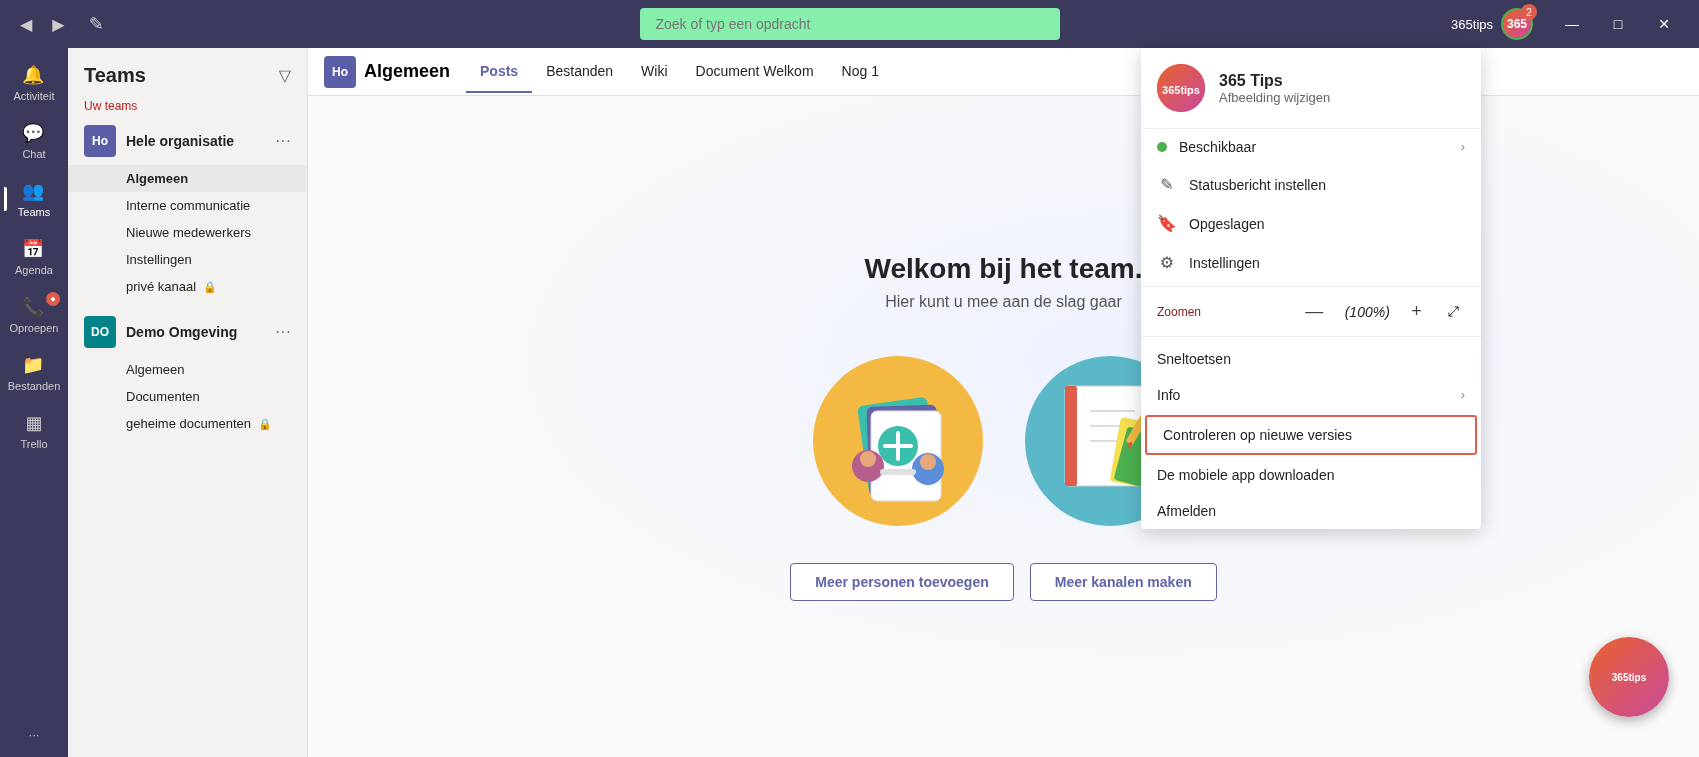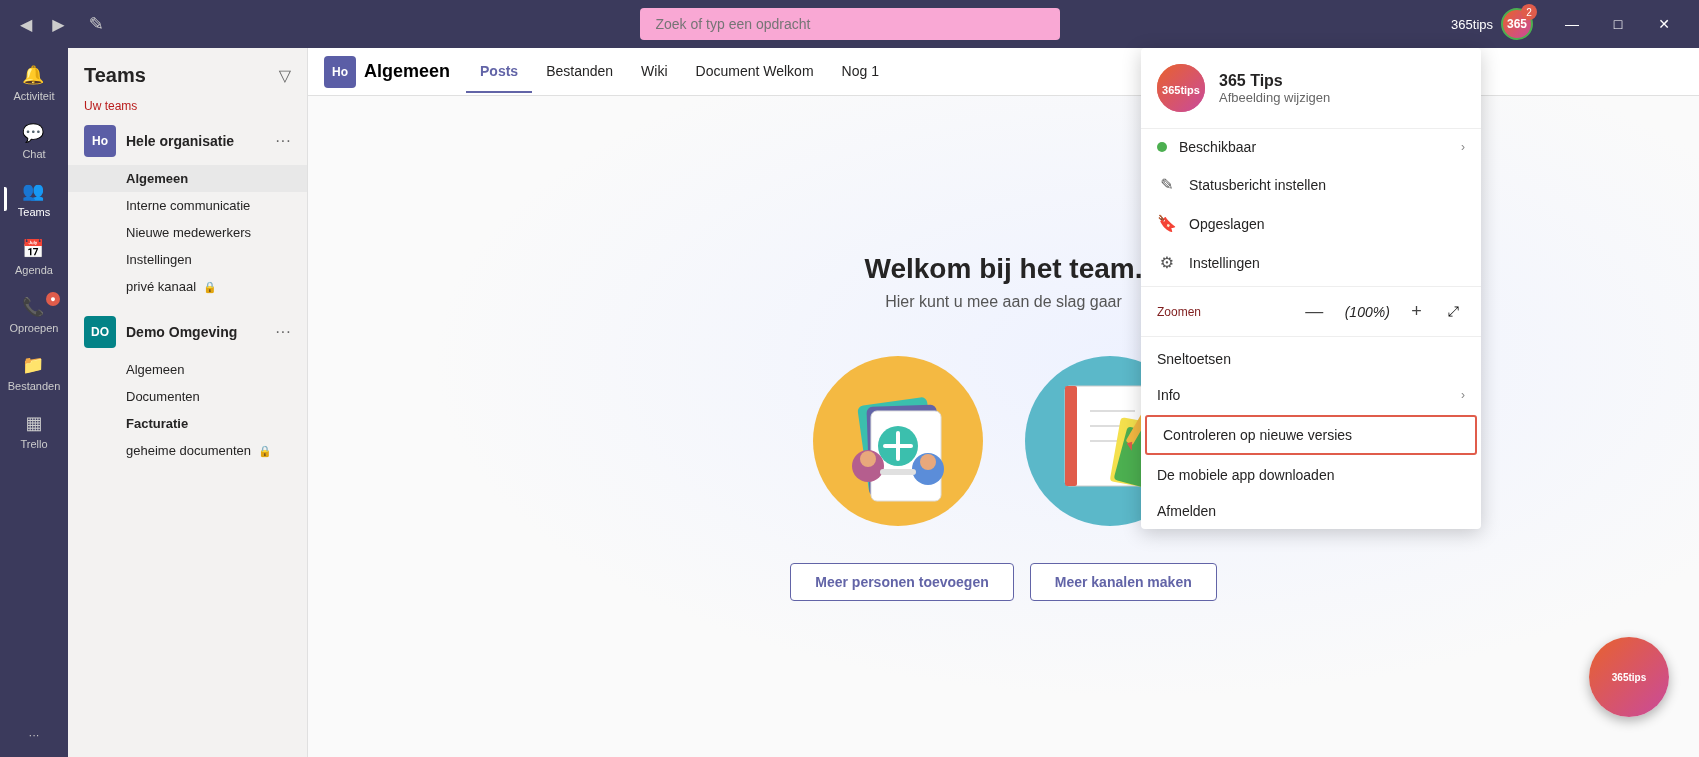--- a/index.html
+++ b/index.html
@@ -15,21 +15,21 @@
       gap: 8px;
       position: relative;
     }
     .titlebar-nav { display: flex; gap: 4px; }
     .nav-btn {
       background: none; border: none; color: #ccc; cursor: pointer;
       font-size: 16px; padding: 4px 8px; border-radius: 4px;
     }
     .search-bar {
       flex: 1; max-width: 500px; margin: 0 auto;
-      background: #f9a8d4; border: none; border-radius: 4px;
+      background: #86efac; border: none; border-radius: 4px;
       height: 32px; padding: 0 16px; font-size: 14px; color: #333;
       position: absolute; left: 50%; transform: translateX(-50%);
       width: 420px;
     }
     .titlebar-right {
       margin-left: auto; display: flex; align-items: center; gap: 8px;
     }
     .user-label { color: white; font-size: 13px; }
     .notif-badge {
       background: #e05c4b; color: white; border-radius: 50%;
@@ -284,21 +284,20 @@
     <div class="channel-item">Instellingen</div>
     <div class="channel-item">privé kanaal <span class="channel-lock">🔒</span></div>
 
     <div class="team-item" style="margin-top:8px;">
       <div class="team-avatar" style="background:#038387;">DO</div>
       <span class="team-name">Demo Omgeving</span>
       <button class="team-menu-btn">···</button>
     </div>
     <div class="channel-item">Algemeen</div>
     <div class="channel-item">Documenten</div>
-    <div class="channel-item" style="font-weight:700;">Facturatie</div>
     <div class="channel-item">geheime documenten <span class="channel-lock">🔒</span></div>
   </div>
 
   <div class="main-content">
 
     <div class="channel-header">
       <div class="channel-ho-badge">Ho</div>
       <span class="channel-name">Algemeen</span>
       <div class="channel-tabs">
         <div class="channel-tab active">Posts</div>

